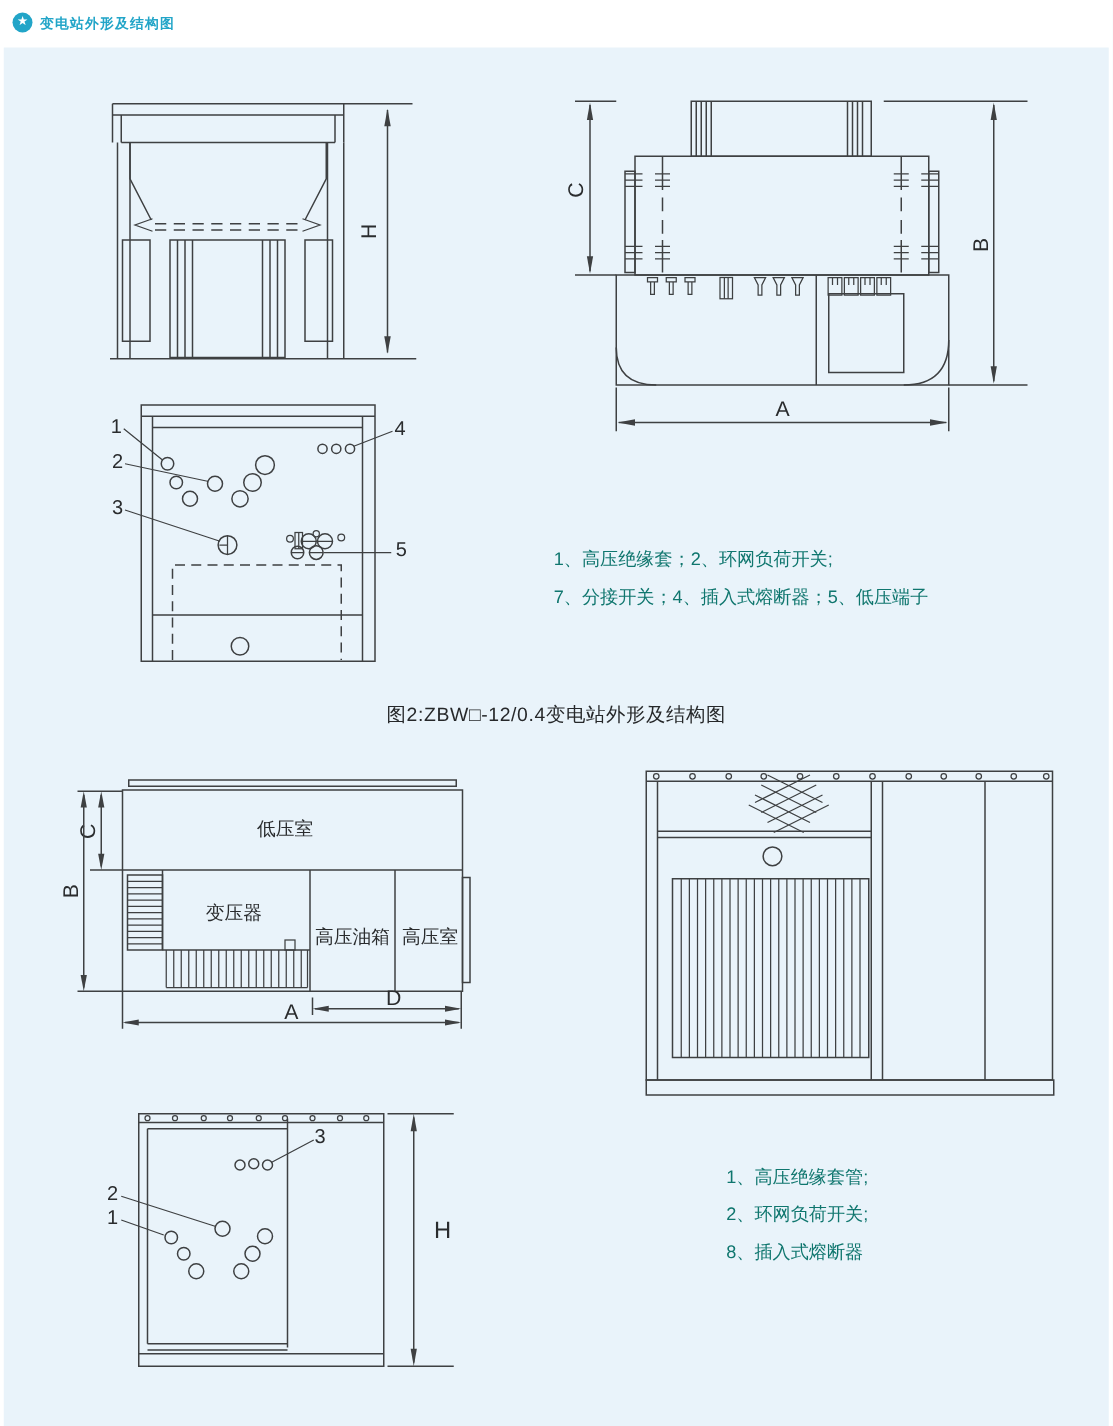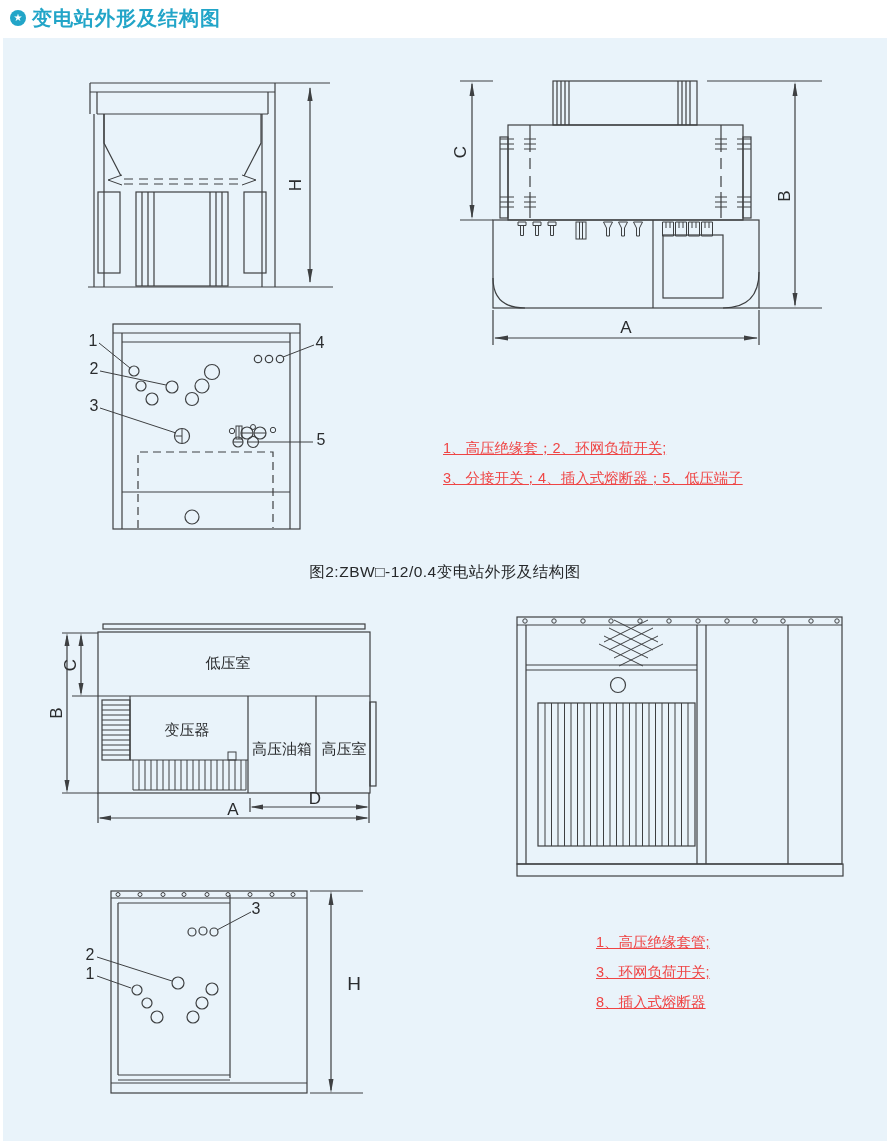--- a/index.html
+++ b/index.html
@@ -2,32 +2,32 @@
 <html><head>
 <meta charset="utf-8">
 <style>
   html,body{margin:0;padding:0;background:#ffffff;}
   #page{position:relative;width:890px;height:1141px;background:#ffffff;overflow:hidden;
         font-family:"Liberation Sans","DejaVu Sans",sans-serif;color:#2f3133;}
   .panel{position:absolute;left:3px;top:38px;width:884px;height:1103px;background:#e9f3fa;}
   .hdr{position:absolute;left:10px;top:7px;height:22px;display:flex;align-items:center;gap:6px;}
   .hdr .ico{width:16px;height:16px;border-radius:50%;background:#22a5c8;color:#fff;
             display:flex;align-items:center;justify-content:center;font-size:10px;line-height:1;}
-  .hdr .ttl{color:#22a5c8;font-size:20px;font-weight:bold;letter-spacing:1px;}
+  .hdr .ttl{color:#22a5c8;font-size:11px;font-weight:bold;letter-spacing:1px;}
   .abs{position:absolute;}
   svg{display:block;}
   .ln{stroke:#3e4042;stroke-width:1.2;fill:none;}
   .thin{stroke:#3e4042;stroke-width:1;fill:none;}
   .fl{fill:#3e4042;stroke:none;}
   .dash{stroke:#3e4042;stroke-width:1.2;fill:none;stroke-dasharray:8 5;}
   text{fill:#2a2c2e;}
   .dimt{font-size:17px;font-family:"Liberation Sans","DejaVu Sans",sans-serif;}
   .cot{font-size:16px;font-family:"Liberation Sans","DejaVu Sans",sans-serif;}
   .room{font-size:15px;font-family:"Liberation Sans","DejaVu Sans",sans-serif;}
-  .notes{font-size:14.5px;line-height:30px;color:#ef4444;text-decoration:underline;}
+  .notes{font-size:14.5px;line-height:30px;color:#0f766e;}
   .cap{position:absolute;left:0;width:890px;text-align:center;font-size:15.5px;color:#26282a;letter-spacing:0.5px;}
 </style>
 </head>
 <body>
 
 <div id="page">
 
   <div class="hdr">
     <span class="ico">★</span>
     <span class="ttl">变电站外形及结构图</span>
@@ -160,21 +160,21 @@
     </g>
     <text class="cot" text-anchor="middle" x="13" y="31">1</text>
     <text class="cot" text-anchor="middle" x="14" y="59">2</text>
     <text class="cot" text-anchor="middle" x="14" y="96">3</text>
     <text class="cot" text-anchor="middle" x="240" y="33">4</text>
     <text class="cot" text-anchor="middle" x="241" y="130">5</text>
   </svg>
 
   <div class="abs notes" style="left:443px;top:433px">
     <div>1、高压绝缘套；2、环网负荷开关;</div>
-    <div>3、分接开关；4、插入式熔断器；5、低压端子</div>
+    <div>7、分接开关；4、插入式熔断器；5、低压端子</div>
   </div>
 
   <div class="cap" style="top:562px">图2:ZBW□-12/0.4变电站外形及结构图</div>
 
   <svg class="abs" style="left:45px;top:615px" width="350" height="225" viewBox="0 0 350 225">
     <g>
       <rect class="ln" x="58" y="9" width="262" height="5"></rect>
       <rect class="ln" x="53" y="17" width="272" height="161"></rect>
       <path class="ln" d="M53 81 H325 M203 81 V178 M271 81 V178"></path>
       <rect class="ln" x="325" y="87" width="6" height="84"></rect>
@@ -291,20 +291,20 @@
     <text class="cot" text-anchor="middle" x="15" y="80">2</text>
     <text class="cot" text-anchor="middle" x="15" y="99">1</text>
     <g>
       <path class="ln" d="M235 11 H288 M235 213 H288 M256 14 V210"></path>
       <polygon class="fl" points="256,11 253.5,25 258.5,25"></polygon>
       <polygon class="fl" points="256,213 253.5,199 258.5,199"></polygon>
       <text class="dimt" text-anchor="middle" style="font-size:19px" x="279" y="110">H</text>
     </g>
   </svg>
 
-  <div class="abs notes" style="left:596px;top:927px">
+  <div class="abs notes" style="left:581px;top:927px">
     <div>1、高压绝缘套管;</div>
-    <div>3、环网负荷开关;</div>
+    <div>2、环网负荷开关;</div>
     <div>8、插入式熔断器</div>
   </div>
 
 
 </div>
 
 </body></html>

